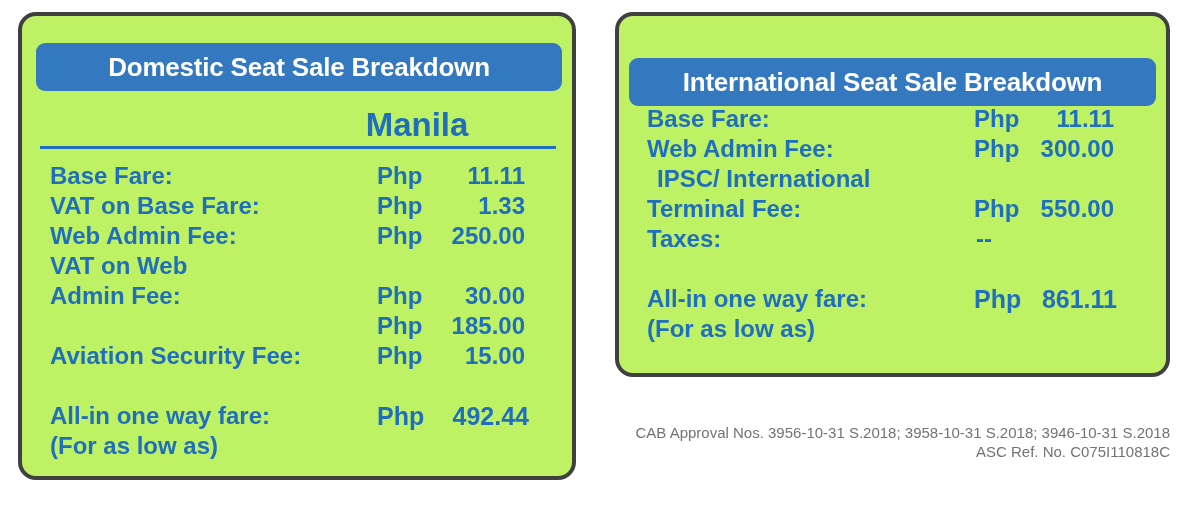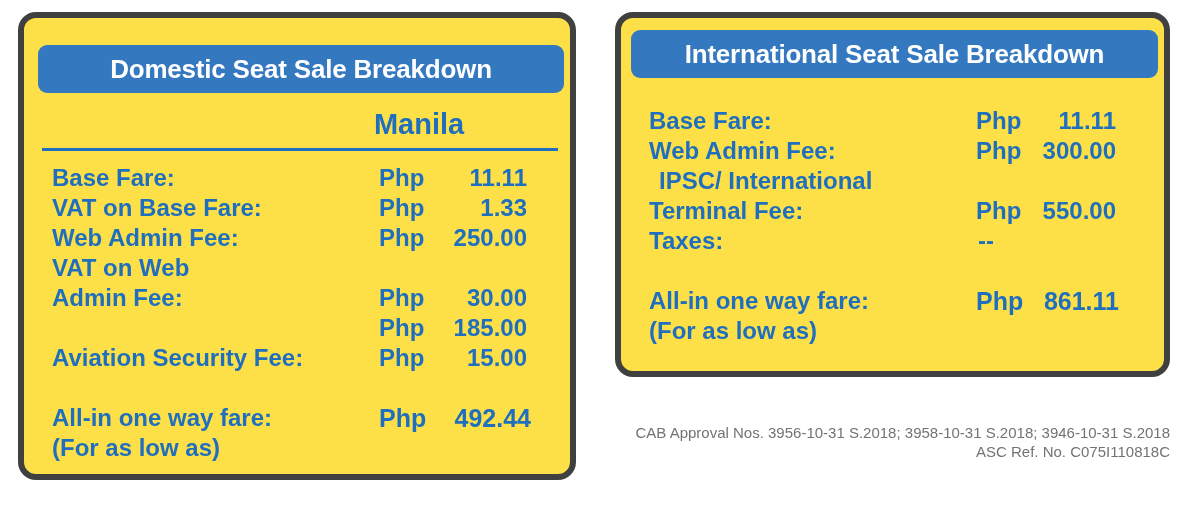--- a/index.html
+++ b/index.html
@@ -17,23 +17,23 @@
   .stage {
     position: relative;
     width: 1200px;
     height: 519px;
   }
 
   
   .card {
     position: absolute;
     box-sizing: border-box;
-    border: 6px solid #404040;
+    border: 4px solid #404040;
     border-radius: 18px;
-    background: #fde047;
+    background: #bef264;
   }
   #domestic-card {
     left: 18px;
     top: 12px;
     width: 558px;
     height: 468px;
   }
   #international-card {
     left: 615px;
     top: 12px;
@@ -51,21 +51,21 @@
     justify-content: center;
   }
   #domestic-card .card-header {
     left: 14px;
     top: 27px;
     width: 526px;
     height: 48px;
   }
   #international-card .card-header {
     left: 10px;
-    top: 12px;
+    top: 42px;
     width: 527px;
     height: 48px;
   }
   .card-header-title {
     color: #ffffff;
     font-size: 26px;
     font-weight: bold;
     letter-spacing: -0.2px;
     white-space: nowrap;
   }
@@ -78,21 +78,21 @@
     width: 516px;
     height: 40px;
   }
   .col-head-label {
     position: absolute;
     left: 300px;
     top: 0;
     width: 150px;
     text-align: center;
     color: #1f6fbe;
-    font-size: 29px;
+    font-size: 33px;
     font-weight: bold;
   }
   .col-rule {
     position: absolute;
     left: 18px;
     top: 130px;
     width: 516px;
     height: 3px;
     background: #1f6fbe;
   }

